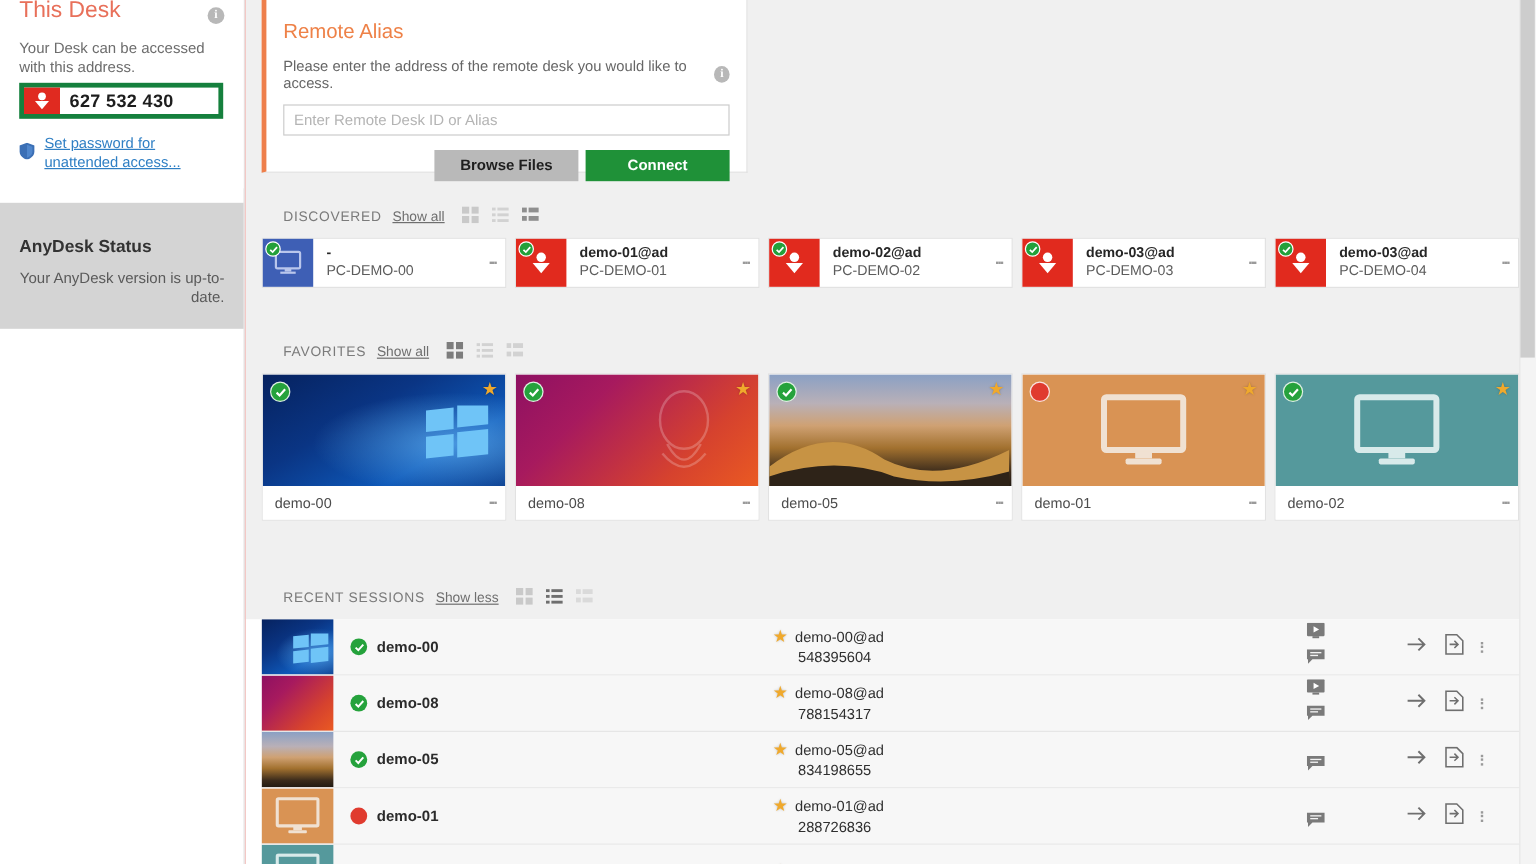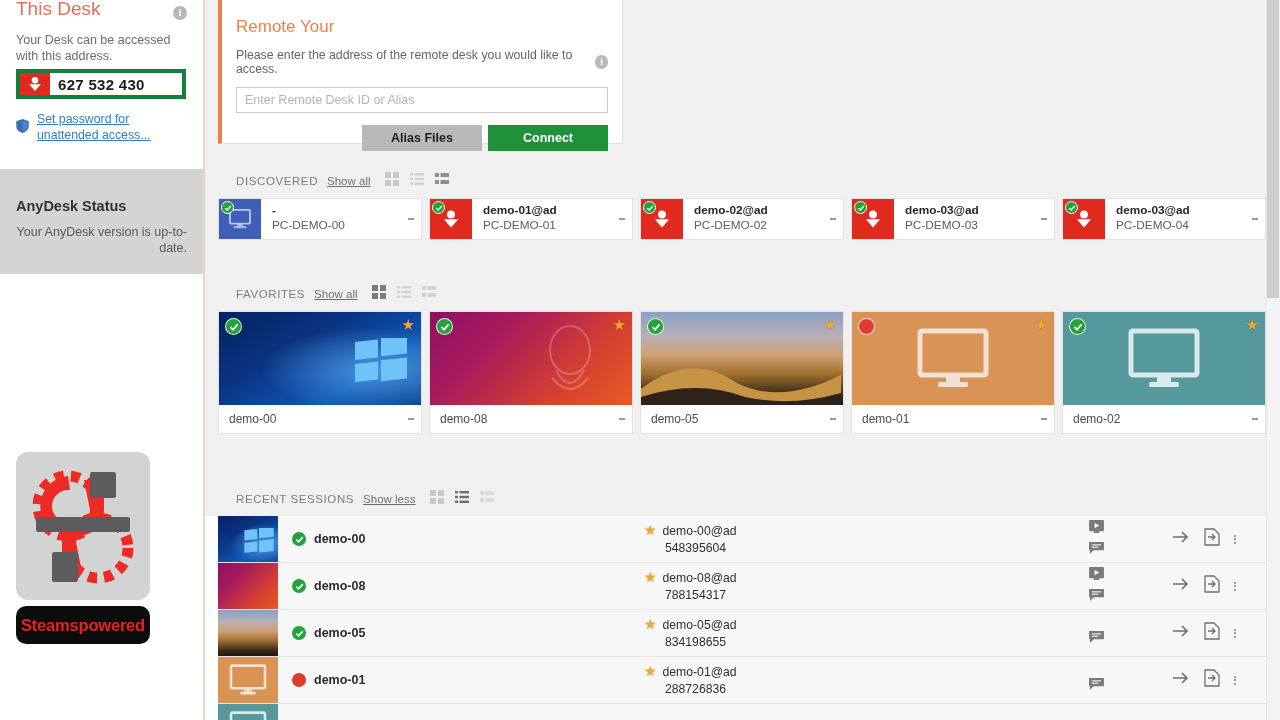--- a/index.html
+++ b/index.html
@@ -222,54 +222,33 @@
         </span>
         <span class="pw-link">Set password for unattended access...</span>
       </div>
     </div>
 
     <div class="status-panel">
       <div class="status-title">AnyDesk Status</div>
       <div class="status-text">Your AnyDesk version is up-to-date.</div>
     </div>
 
-    <div class="steam-watermark">
-      <div class="steam-badge">
-        <svg width="118" height="128" viewBox="0 0 118 128">
-          <g fill="#ed2b24">
-            <path d="M44 14 a30 30 0 0 0 -18 52 l9-11 a16 16 0 0 1 11-27z"></path>
-            <circle cx="44" cy="44" r="30" fill="none" stroke="#ed2b24" stroke-width="11" stroke-dasharray="9 7"></circle>
-            <circle cx="44" cy="44" r="16" fill="#d2d4d3"></circle>
-            <circle cx="74" cy="86" r="30" fill="none" stroke="#ed2b24" stroke-width="11" stroke-dasharray="9 7"></circle>
-            <circle cx="74" cy="86" r="16" fill="#d2d4d3"></circle>
-            <path d="M60 18 h8 a12 12 0 0 1 12 12 v18 a26 26 0 0 1 -26 26 h-6 v-14 h6 a12 12 0 0 0 12-12z"></path>
-            <path d="M58 110 h-8 a12 12 0 0 1 -12-12 v-18 a26 26 0 0 1 26-26 h6 v14 h-6 a12 12 0 0 0 -12 12z"></path>
-          </g>
-          <g fill="#5c5c5c">
-            <rect x="66" y="10" width="26" height="26" rx="2"></rect>
-            <rect x="12" y="55" width="94" height="15" rx="2"></rect>
-            <rect x="28" y="90" width="26" height="30" rx="2"></rect>
-          </g>
-        </svg>
-      </div>
-      <div class="steam-label">Steamspowered</div>
-    </div>
   </div>
 
   <div class="main">
 
     <div class="remote-card">
-      <div class="remote-title">Remote Your</div>
+      <div class="remote-title">Remote Alias</div>
       <div class="remote-sub">
         <span>Please enter the address of the remote desk you would like to access.</span>
         <span class="info-icon">i</span>
       </div>
       <input class="addr-input" type="text" placeholder="Enter Remote Desk ID or Alias" value="" style="">
       <div class="remote-btns">
-        <button class="btn btn-browse">Alias Files</button>
+        <button class="btn btn-browse">Browse Files</button>
         <button class="btn btn-connect">Connect</button>
       </div>
     </div>
 
     <div class="section" style="top:168px;">
       <div class="section-head">
         <span class="section-label">DISCOVERED</span>
         <span class="section-showall">Show all</span>
         <span class="view-toggles">
           <span class="vt">

